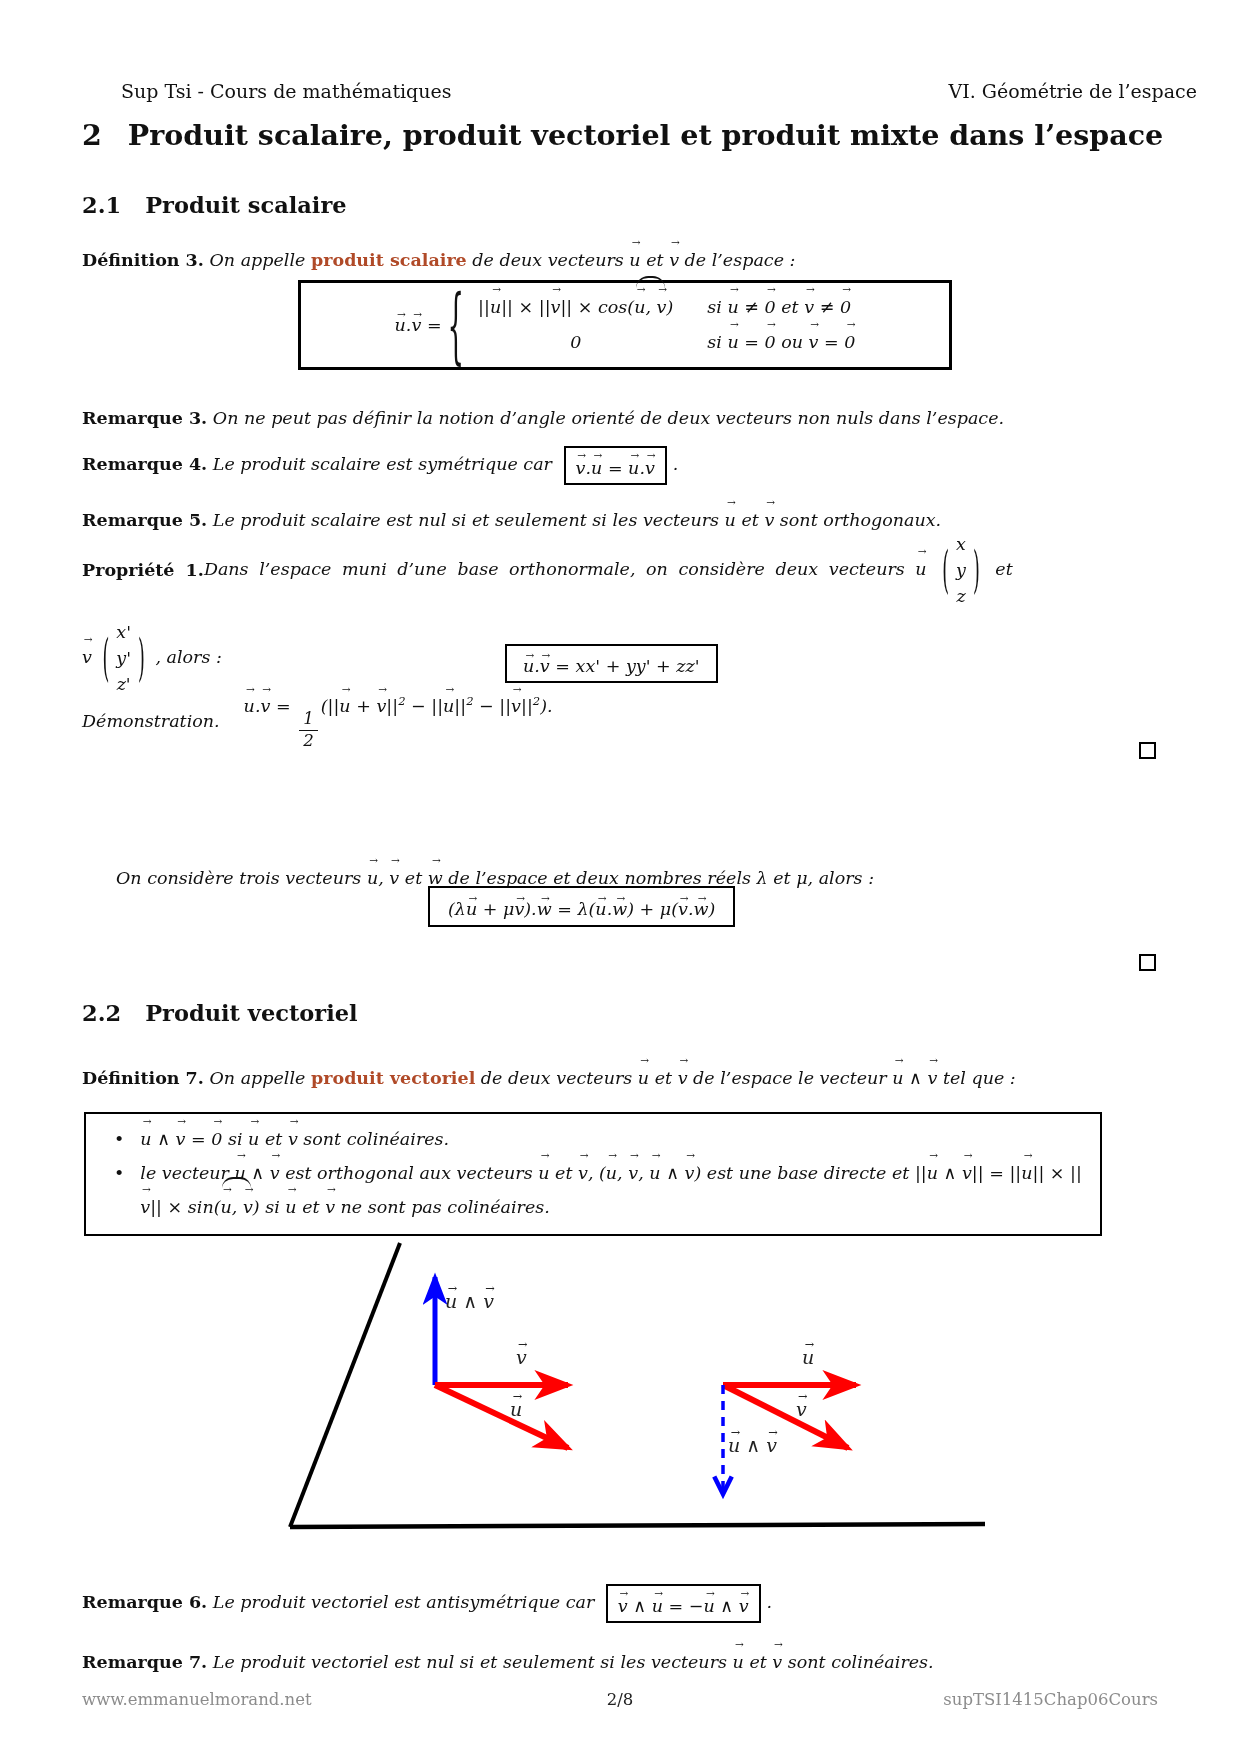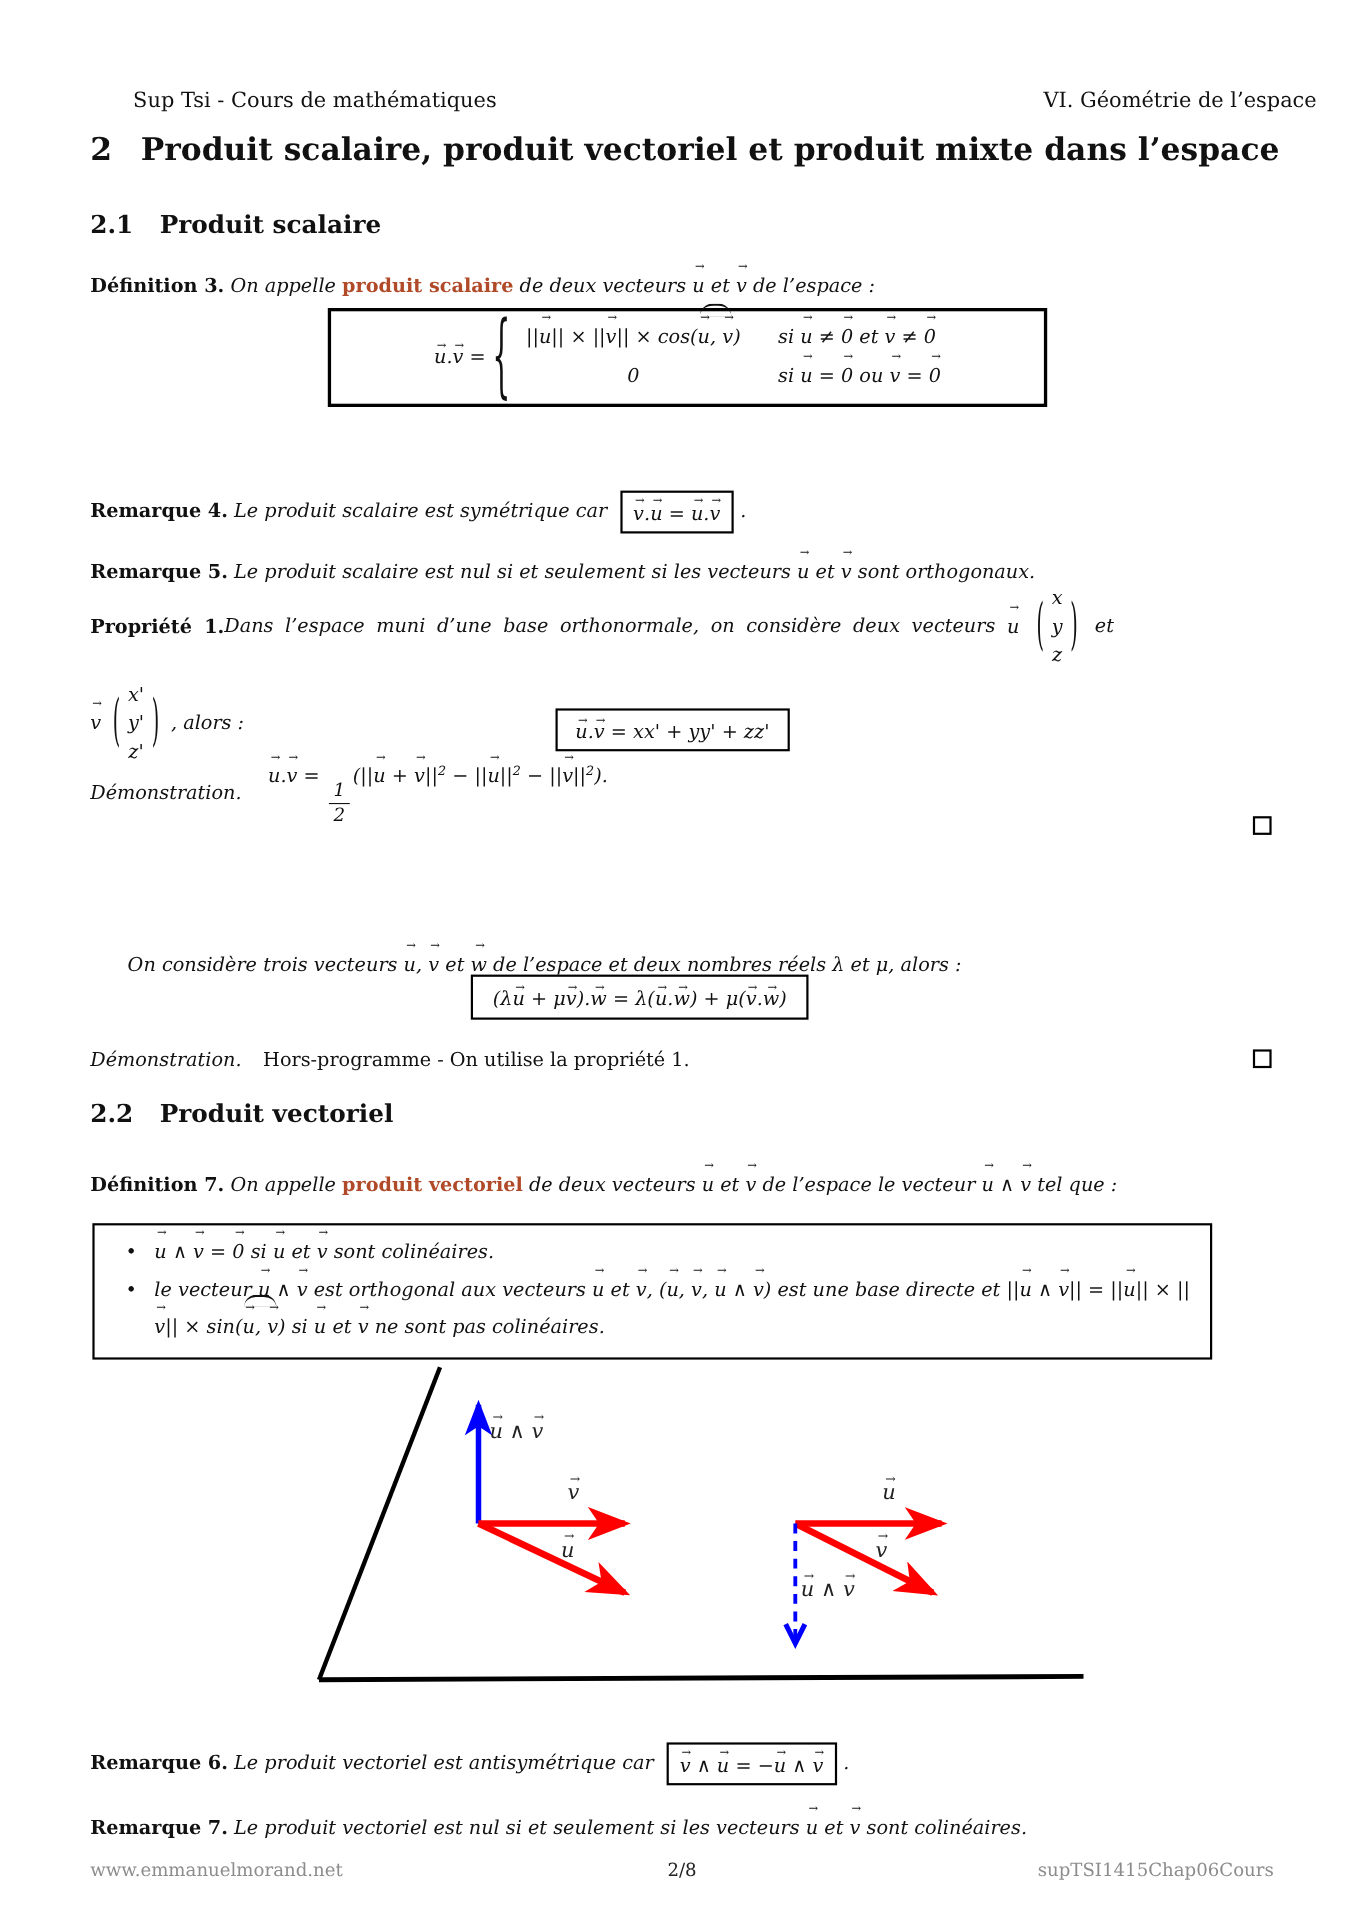--- a/index.html
+++ b/index.html
@@ -83,20 +83,24 @@
     <span class="mth"><span class="vec"><span class="vec-arrow">→</span><span class="vec-base">u</span></span>.<span class="vec"><span class="vec-arrow">→</span><span class="vec-base">v</span></span> =</span>
     <span class="cases-brace" style="font-size:26px;">{</span>
     <span class="cases mth">
       <span class="cexpr">||<span class="vec"><span class="vec-arrow">→</span><span class="vec-base">u</span></span>|| × ||<span class="vec"><span class="vec-arrow">→</span><span class="vec-base">v</span></span>|| × cos(<span class="hat"><span class="vec"><span class="vec-arrow">→</span><span class="vec-base">u</span></span>, <span class="vec"><span class="vec-arrow">→</span><span class="vec-base">v</span></span></span>)</span>
       <span class="it">si <span class="vec"><span class="vec-arrow">→</span><span class="vec-base">u</span></span> ≠ <span class="vec"><span class="vec-arrow">→</span><span class="vec-base">0</span></span> et <span class="vec"><span class="vec-arrow">→</span><span class="vec-base">v</span></span> ≠ <span class="vec"><span class="vec-arrow">→</span><span class="vec-base">0</span></span></span>
       <span class="cexpr">0</span>
       <span class="it">si <span class="vec"><span class="vec-arrow">→</span><span class="vec-base">u</span></span> = <span class="vec"><span class="vec-arrow">→</span><span class="vec-base">0</span></span> ou <span class="vec"><span class="vec-arrow">→</span><span class="vec-base">v</span></span> = <span class="vec"><span class="vec-arrow">→</span><span class="vec-base">0</span></span></span>
     </span>
   </div>
 
+  <p class="para" style="top:384px;">
+    <b class="plabel">Remarque 3.</b>
+    <span class="it">On ne peut pas définir la notion d’angle orienté de deux vecteurs non nuls dans l’espace.</span>
+  </p>
 
   <p class="para nojust" style="top:428px;">
     <b class="plabel">Remarque 4.</b>
     <span class="it">Le produit scalaire est symétrique car</span>
     <span class="inline-box mth"><span><span class="vec"><span class="vec-arrow">→</span><span class="vec-base">v</span></span>.<span class="vec"><span class="vec-arrow">→</span><span class="vec-base">u</span></span> = <span class="vec"><span class="vec-arrow">→</span><span class="vec-base">u</span></span>.<span class="vec"><span class="vec-arrow">→</span><span class="vec-base">v</span></span></span></span><span class="it">.</span>
   </p>
 
   <p class="para" style="top:486px;">
     <b class="plabel">Remarque 5.</b>
     <span class="it">Le produit scalaire est nul si et seulement si les vecteurs <span class="vec"><span class="vec-arrow">→</span><span class="vec-base">u</span></span> et <span class="vec"><span class="vec-arrow">→</span><span class="vec-base">v</span></span> sont orthogonaux.</span>
@@ -142,24 +146,20 @@
 
 
   <p class="para nojust" style="top:844px;left:116px;width:1042px;">
     <span class="it">On considère trois vecteurs <span class="vec"><span class="vec-arrow">→</span><span class="vec-base">u</span></span>, <span class="vec"><span class="vec-arrow">→</span><span class="vec-base">v</span></span> et <span class="vec"><span class="vec-arrow">→</span><span class="vec-base">w</span></span> de l’espace et deux nombres réels λ et μ, alors :</span>
   </p>
 
   <div class="fbox box3 mth">
     <span>(λ<span class="vec"><span class="vec-arrow">→</span><span class="vec-base">u</span></span> + μ<span class="vec"><span class="vec-arrow">→</span><span class="vec-base">v</span></span>).<span class="vec"><span class="vec-arrow">→</span><span class="vec-base">w</span></span> = λ(<span class="vec"><span class="vec-arrow">→</span><span class="vec-base">u</span></span>.<span class="vec"><span class="vec-arrow">→</span><span class="vec-base">w</span></span>) + μ(<span class="vec"><span class="vec-arrow">→</span><span class="vec-base">v</span></span>.<span class="vec"><span class="vec-arrow">→</span><span class="vec-base">w</span></span>)</span>
   </div>
 
-  <div class="para nojust" style="top:948px;">
-    <span class="it plabel" style="font-weight:normal;margin-right:14px;">Démonstration.</span>
-    <span>Hors-programme - On utilise la propriété 1.</span>
-  </div>
   <span class="qed" style="top:954px;right:84px;"></span>
 
   <div class="h2" style="top:1000px;align-items:center;">
     <span>2.2</span>
     <span>Produit vectoriel</span>
   </div>
 
   <p class="para" style="top:1044px;">
     <b class="plabel">Définition 7.</b>
     <span class="it">On appelle</span>

